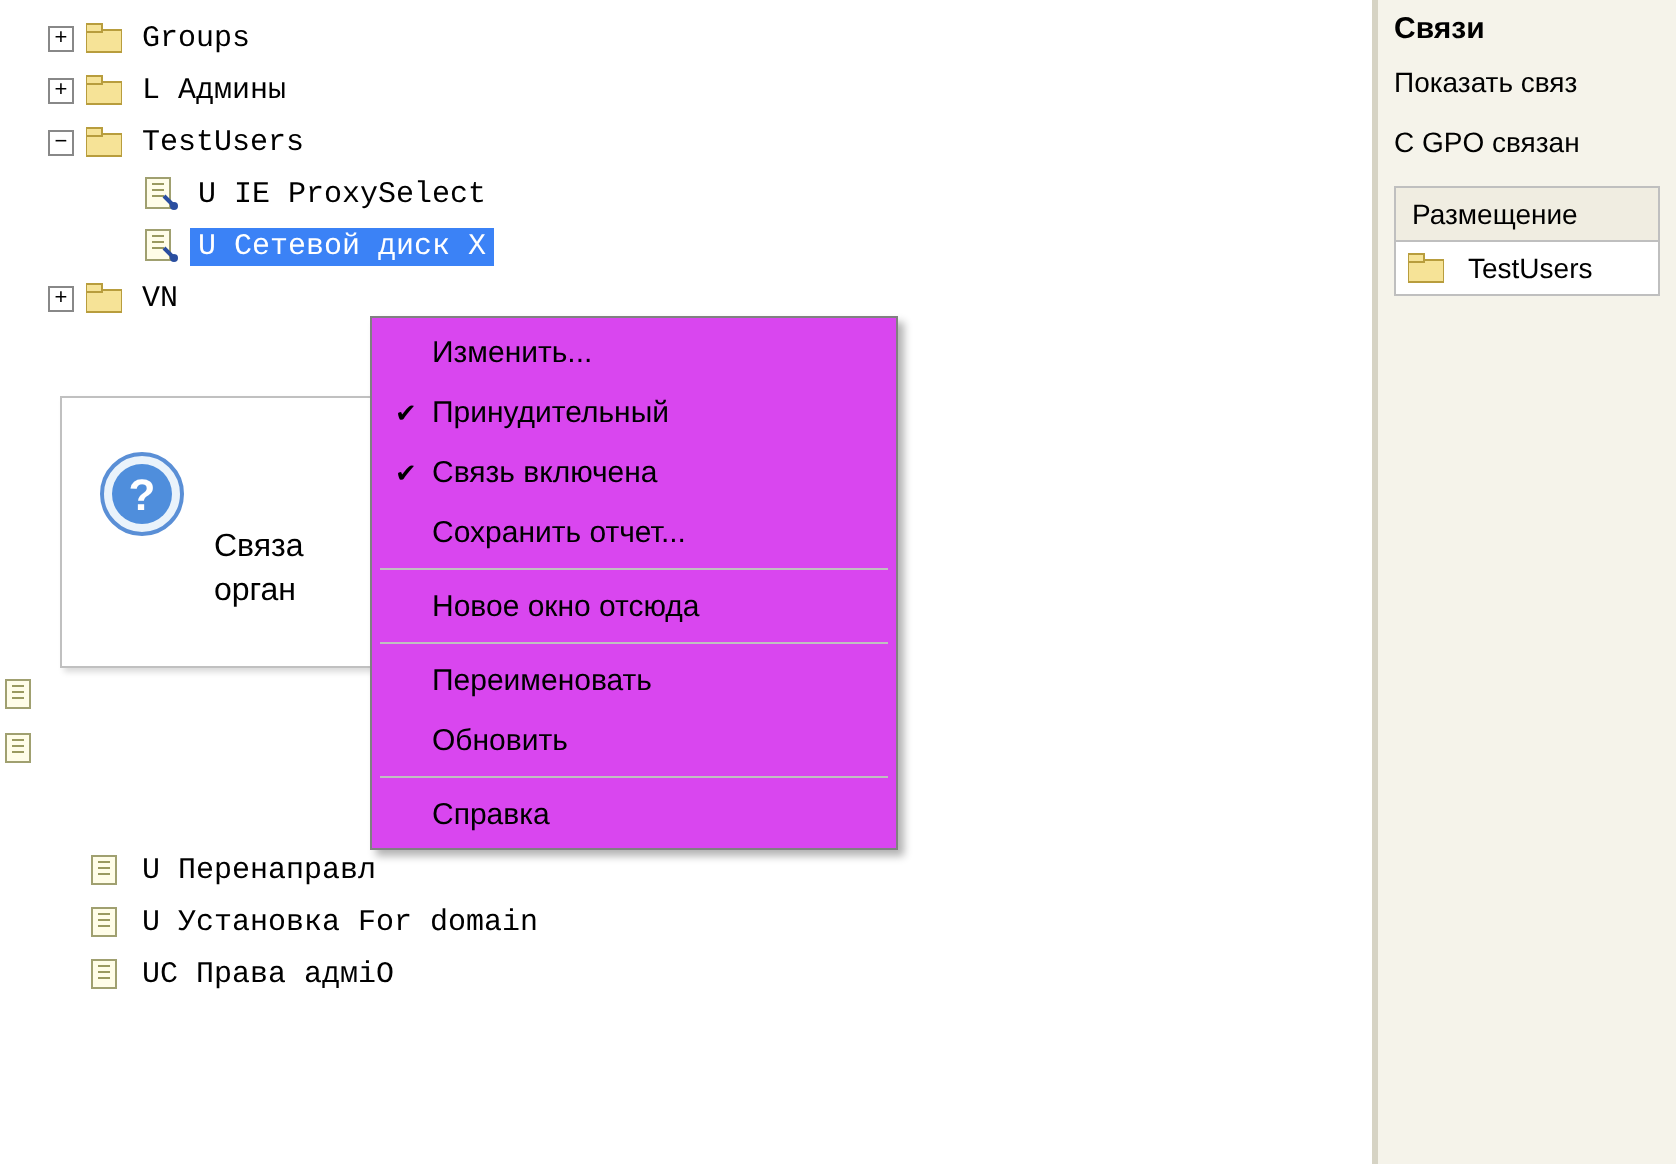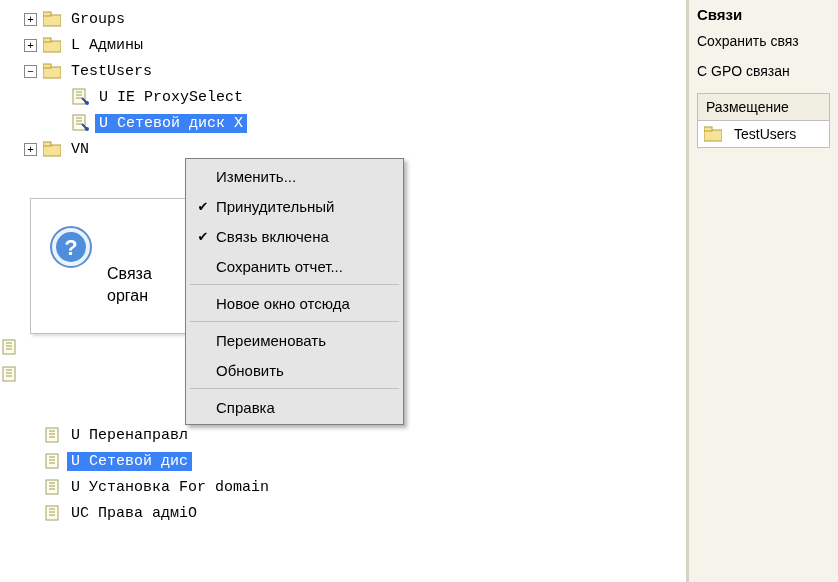--- a/index.html
+++ b/index.html
@@ -126,22 +126,22 @@
     position:absolute; left: 0px; top: 338px;
     width: 22px; height: 44px;
   }
   .gpo-pane-icon .gpo-icon{margin-bottom:6px;}
 
   
   .context-menu {
     position: absolute;
     left: 185px;
     top: 158px;
-    width: 219px;
-    background: #e5e5e5;
+    width: 264px;
+    background: #d946ef;
     border: 1px solid #808080;
     box-shadow: 3px 3px 4px rgba(0,0,0,0.3);
     padding: 2px;
     font-size: 15px;
   }
   .menu-item {
     display:flex;
     align-items:center;
     height: 30px;
     padding: 0 10px 0 6px;
@@ -289,42 +289,31 @@
       </div>
       <div class="tree-row">
         <span class="indent w0"></span>
         <span class="plusminus-spacer"></span>
         <span class="gpo-icon">
           <svg width="18" height="18">
               <rect x="3" y="2" width="12" height="14" fill="#fffde8" stroke="#a0a070"></rect>
               <path d="M6 5h6M6 8h6M6 11h6" stroke="#9a9a60"></path>
             </svg>
         </span>
-        <span class="label selected">U Сетевой дис</span>
+        <span class="label">U Установка For domain</span>
       </div>
       <div class="tree-row">
         <span class="indent w0"></span>
         <span class="plusminus-spacer"></span>
         <span class="gpo-icon">
           <svg width="18" height="18">
               <rect x="3" y="2" width="12" height="14" fill="#fffde8" stroke="#a0a070"></rect>
               <path d="M6 5h6M6 8h6M6 11h6" stroke="#9a9a60"></path>
             </svg>
         </span>
-        <span class="label">U Установка For domain</span>
-      </div>
-      <div class="tree-row">
-        <span class="indent w0"></span>
-        <span class="plusminus-spacer"></span>
-        <span class="gpo-icon">
-          <svg width="18" height="18">
-              <rect x="3" y="2" width="12" height="14" fill="#fffde8" stroke="#a0a070"></rect>
-              <path d="M6 5h6M6 8h6M6 11h6" stroke="#9a9a60"></path>
-            </svg>
-        </span>
         <span class="label">UC Права адмiO</span>
       </div>
     </div>
 
     <div class="context-menu">
       <div class="menu-item">
         <span class="menu-check"></span>
           <span class="menu-text">Изменить...</span>
       </div>
       <div class="menu-item">
@@ -357,21 +346,21 @@
       <div class="menu-item">
         <span class="menu-check"></span>
           <span class="menu-text">Справка</span>
       </div>
     </div>
 
   </div>
 
   <div class="right-pane">
     <div class="rp-title">Связи</div>
-    <div class="rp-line">Сохранить связ</div>
+    <div class="rp-line">Показать связ</div>
     <div class="rp-line">С GPO связан</div>
     <div class="rp-grid">
       <div class="rp-grid-header">Размещение</div>
       <div class="rp-grid-row">
         <span class="folder-icon">
           <svg width="18" height="16">
               <rect x="0" y="4" width="18" height="11" fill="#f6e397" stroke="#b89d3d"></rect>
               <rect x="0" y="1" width="8" height="4" fill="#f6e397" stroke="#b89d3d"></rect>
             </svg>
         </span>

